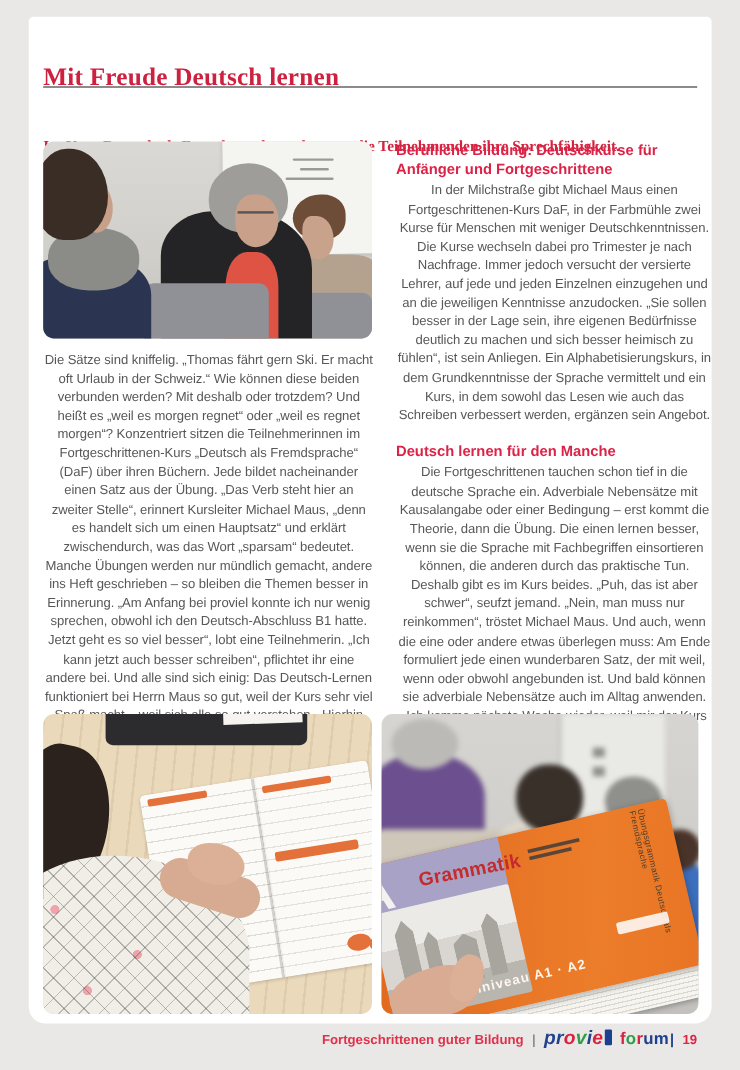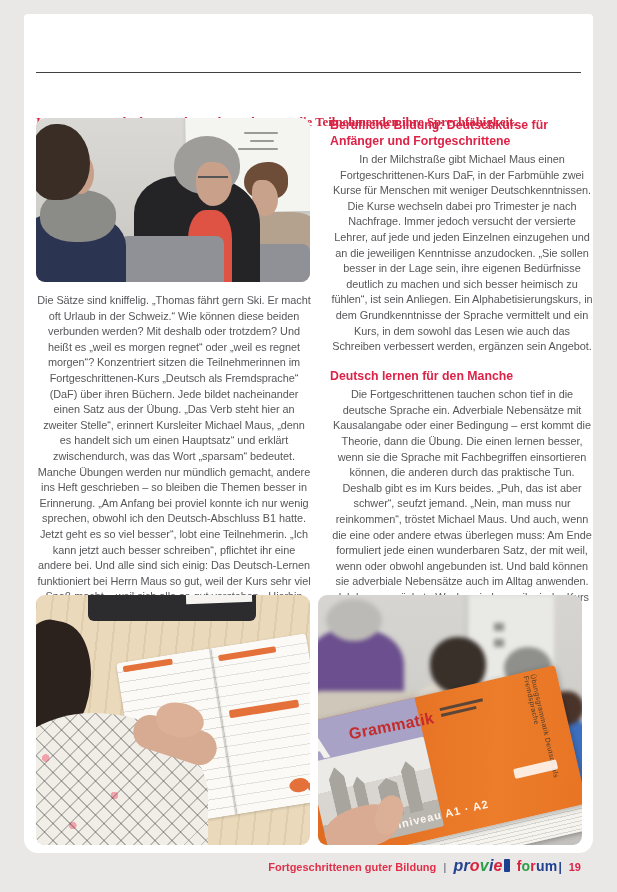--- a/index.html
+++ b/index.html
@@ -132,20 +132,21 @@
   .brand-forum{font-size:14px;font-weight:700;letter-spacing:.2px;}
   .logo-block{display:inline-block;width:6px;height:13px;vertical-align:-1px;margin-left:1px;border-radius:1px;}
   .footer-pgsep{font-size:12px;font-weight:700;color:#24418f;}
   .footer-pg{font-size:11px;font-weight:700;color:#dd2247;}
 </style>
 </head>
 <body>
 
 <div class="page-card">
 
+  <h1 class="page-title">Mit Freude Deutsch lernen</h1>
   <div class="title-rule"></div>
   <p class="page-subtitle">Im Kurs Deutsch als Fremdsprache verbessern die Teilnehmenden ihre Sprechfähigkeit.</p>
 
   <div class="col-left">
     <div class="photo photo-top">
       <div class="p1-flipchart"></div>
       <div class="p1-scribble" style="left:208px;top:14px;width:34px;"></div>
       <div class="p1-scribble" style="left:214px;top:22px;width:24px;"></div>
       <div class="p1-scribble" style="left:202px;top:30px;width:40px;"></div>
       <div class="p1-w3-body"></div>

